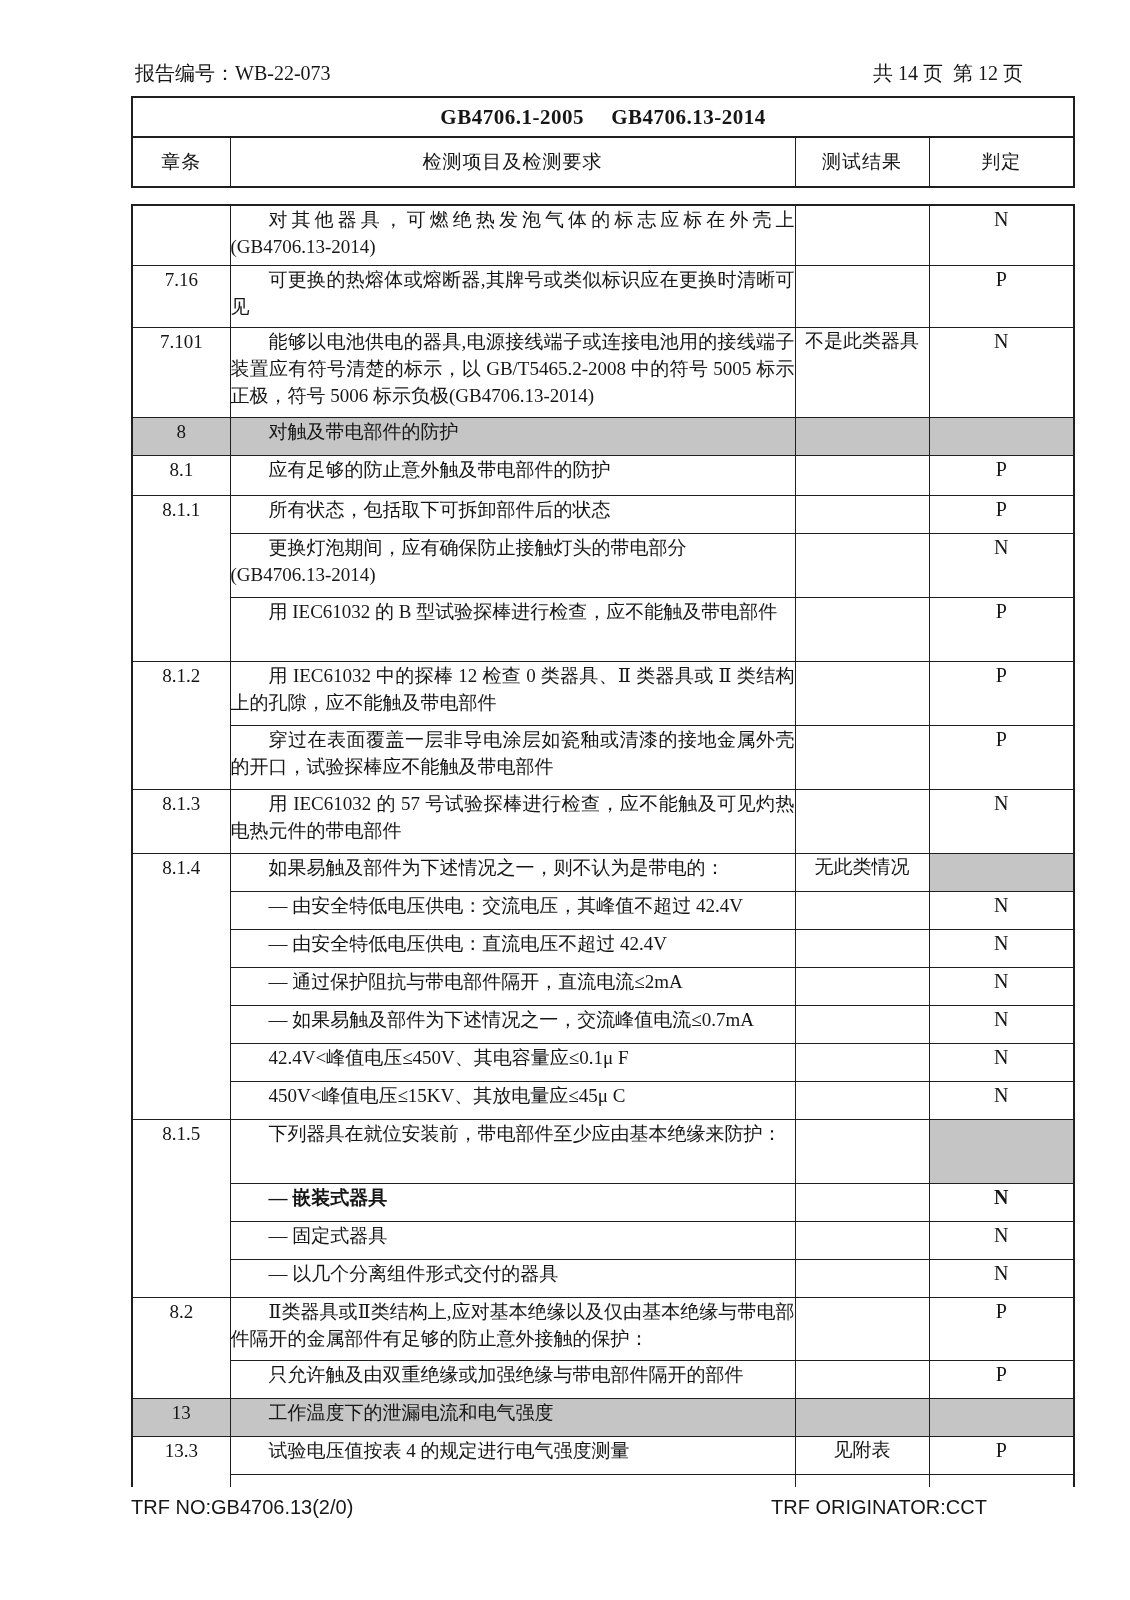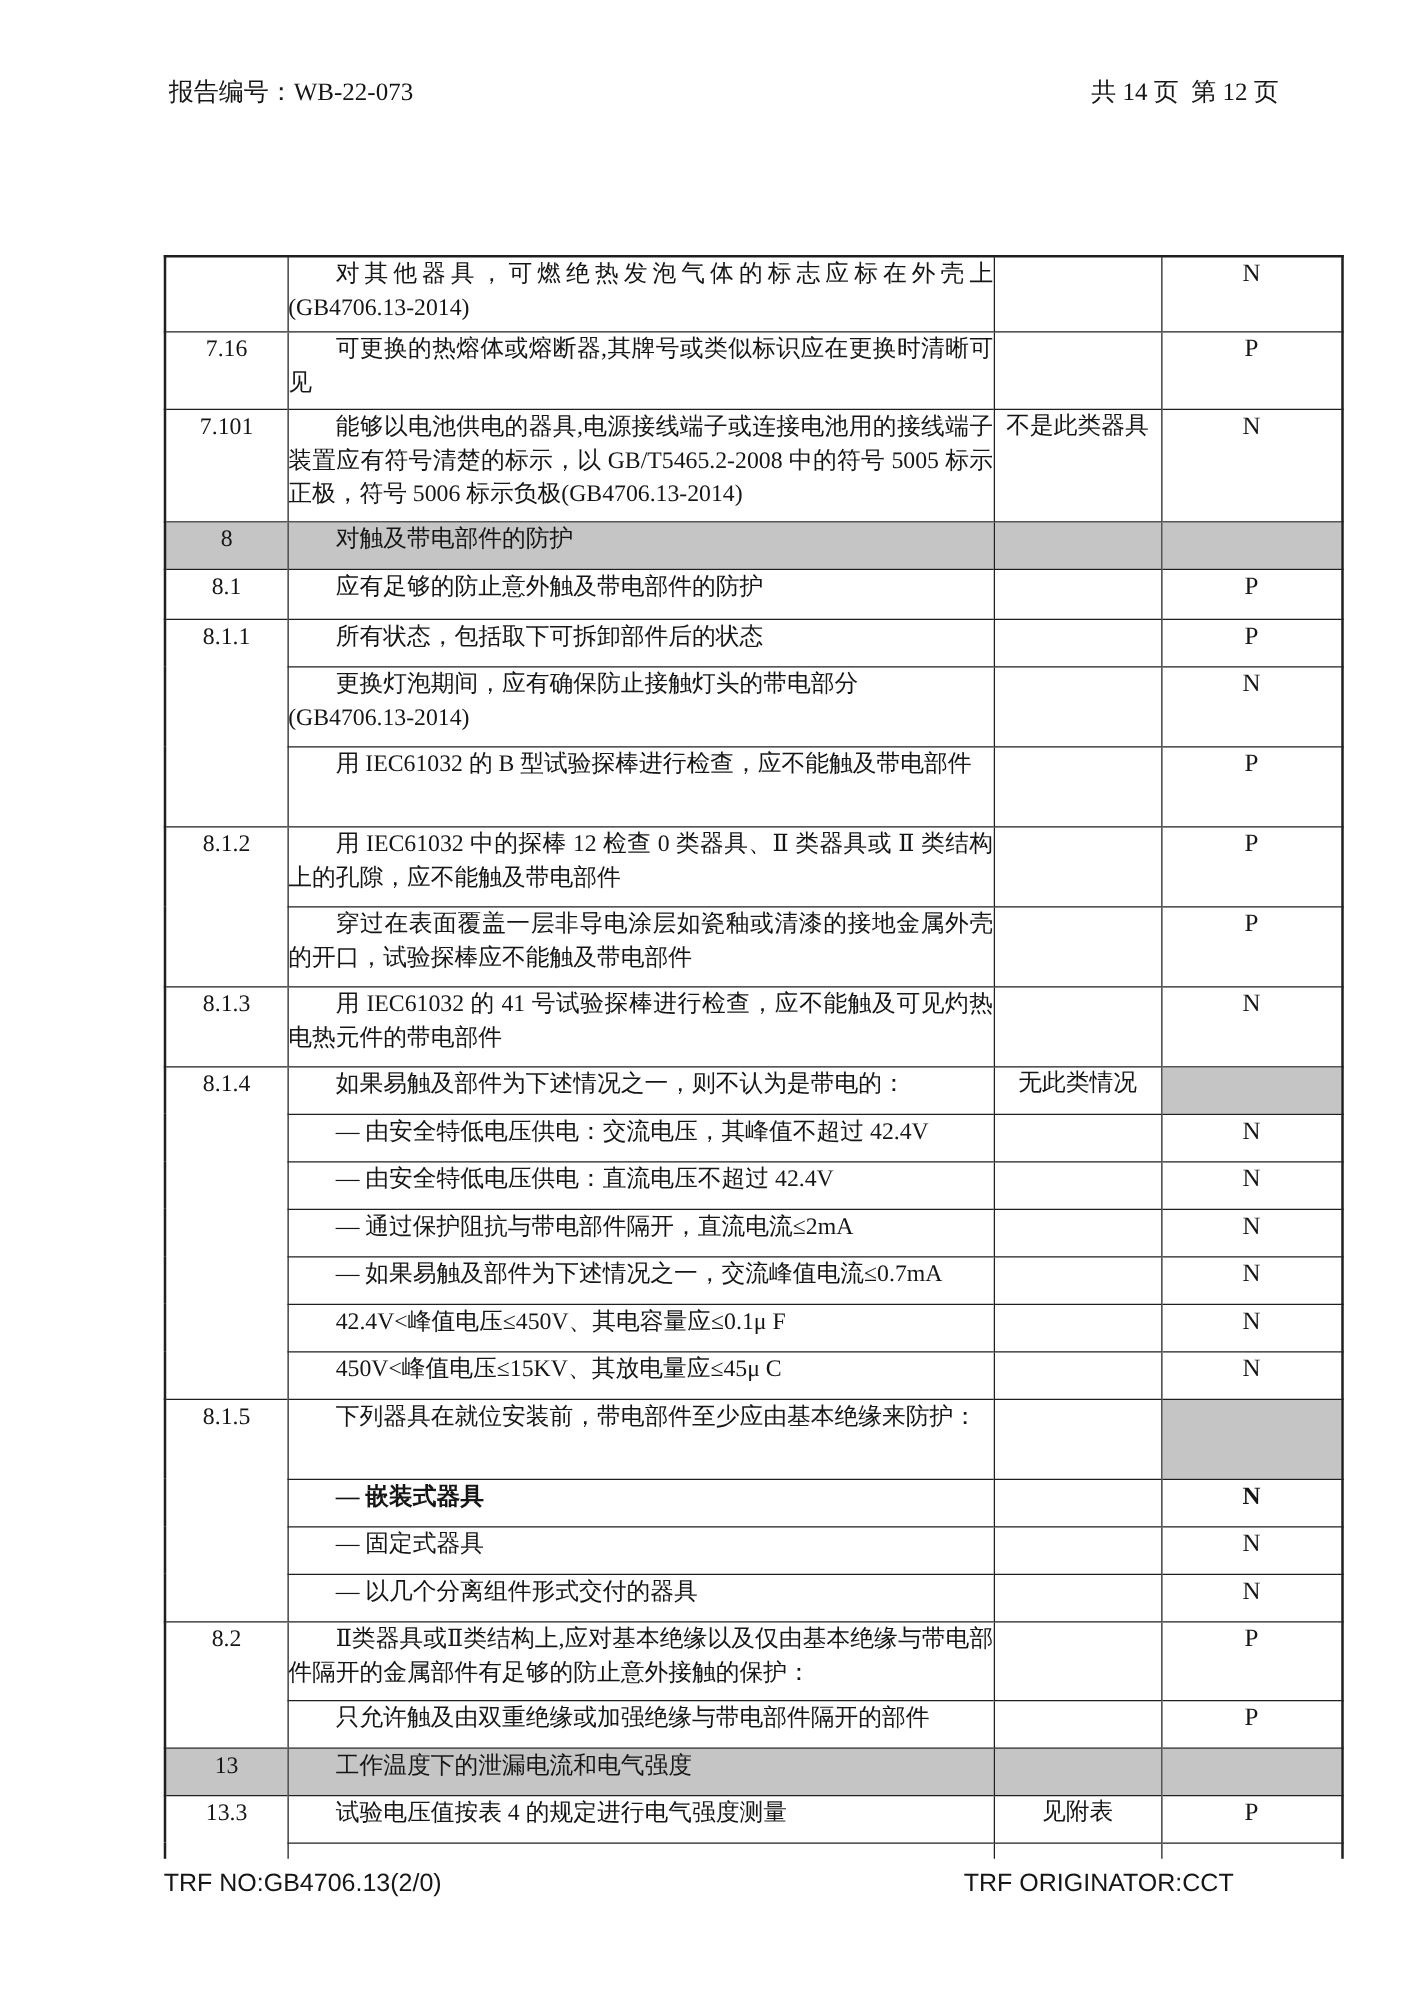--- a/index.html
+++ b/index.html
@@ -60,20 +60,39 @@
 </head>
 <body>
 
 <div class="page">
 
   <div class="running-header">
     <span>报告编号：WB-22-073</span>
     <span>共 14 页  第 12 页</span>
   </div>
 
+  <table class="head-table">
+    <colgroup>
+        <col style="width:98px">
+        <col style="width:565px">
+        <col style="width:134px">
+        <col style="width:145px">
+      </colgroup>
+    <tbody>
+        <tr>
+      <td class="title-cell" colspan="4">GB4706.1-2005　 GB4706.13-2014</td>
+    </tr>
+    <tr class="cols-row">
+      <td>章条</td>
+      <td>检测项目及检测要求</td>
+      <td>测试结果</td>
+      <td>判定</td>
+    </tr>
+  </tbody>
+    </table>
 
   <table class="body-table">
     <colgroup>
         <col style="width:98px">
         <col style="width:565px">
         <col style="width:134px">
         <col style="width:145px">
       </colgroup>
     <tbody>
         <tr style="height: 60px;">
@@ -129,21 +148,21 @@
           <td class="c-result"></td>
           <td class="c-verdict">P</td>
         </tr>
         <tr style="height: 64px;">
           <td class="c-req">穿过在表面覆盖一层非导电涂层如瓷釉或清漆的接地金属外壳的开口，试验探棒应不能触及带电部件</td>
           <td class="c-result"></td>
           <td class="c-verdict">P</td>
         </tr>
         <tr style="height: 64px;">
           <td class="c-chapter">8.1.3</td>
-          <td class="c-req">用 IEC61032 的 41 号试验探棒进行检查，应不能触及可见灼热电热元件的带电部件</td>
+          <td class="c-req">用 IEC61032 的 57 号试验探棒进行检查，应不能触及可见灼热电热元件的带电部件</td>
           <td class="c-result"></td>
           <td class="c-verdict">N</td>
         </tr>
         <tr style="height: 38px;">
           <td class="c-chapter" rowspan="7">8.1.4</td>
           <td class="c-req">如果易触及部件为下述情况之一，则不认为是带电的：</td>
           <td class="c-result">无此类情况</td>
           <td class="c-verdict v-shaded"></td>
         </tr>
         <tr style="height: 38px;">

